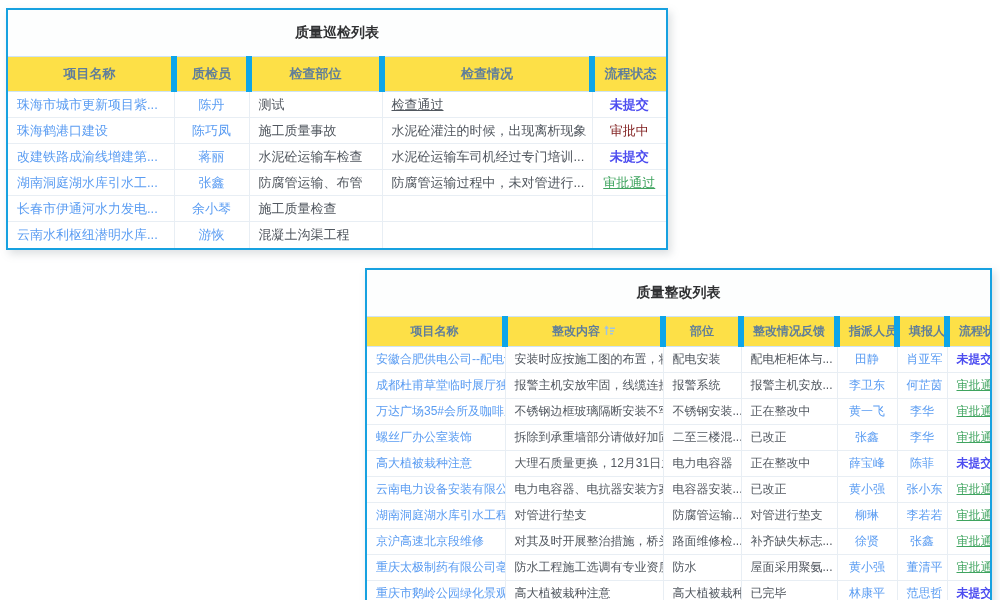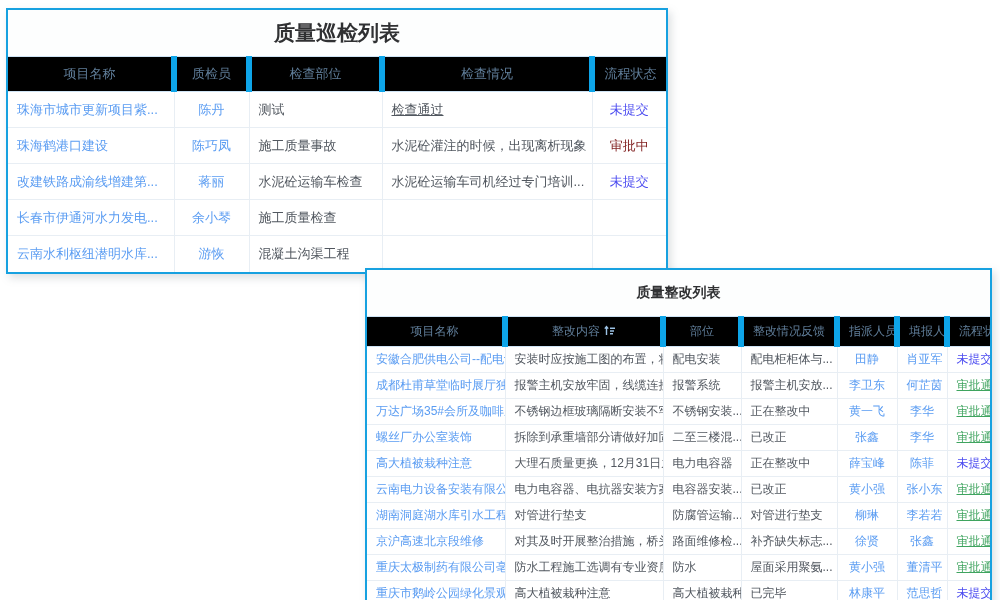--- a/index.html
+++ b/index.html
@@ -12,44 +12,44 @@
     border: 2px solid #17a1e0;
     box-shadow: 3px 4px 8px rgba(120,130,140,0.25);
   }
   #inspection-panel { left: 6px; top: 8px; width: 662px; z-index: 1; }
   #rectify-panel    { left: 365px; top: 268px; width: 627px; z-index: 2; }
 
   .panel-title {
     text-align: center; font-weight: bold; color: #303133;
     display: flex; align-items: center; justify-content: center;
   }
-  #inspection-panel .panel-title { height: 46px; font-size: 21px; }
+  #inspection-panel .panel-title { height: 46px; font-size: 14px; }
   #rectify-panel    .panel-title { height: 46px; font-size: 14px; }
 
   table { border-collapse: collapse; table-layout: fixed; width: 100%; }
   th, td { overflow: hidden; white-space: nowrap; text-overflow: clip; padding: 0 9px; }
 
   thead th {
-    background: #000000; color: #607e9a; font-weight: normal; text-align: center;
+    background: #fde047; color: #607e9a; font-weight: bold; text-align: center;
     border-top: 1px solid #cfe4f5; border-bottom: 1px solid #cfe4f5;
   }
   #inspection-panel thead th { height: 35px; font-size: 13px; }
   #rectify-panel    thead th { height: 30px; font-size: 12px; }
 
   tbody td { color: #51575f; border-bottom: 1px solid #e8eef4; background: #fff; }
-  #inspection-panel tbody td { height: 36px; font-size: 13px; }
+  #inspection-panel tbody td { height: 26px; font-size: 13px; }
   #rectify-panel    tbody td { height: 26px; font-size: 12px; }
   td + td, th + th { border-left: 1px solid #e8eef4; }
   thead th + th { border-left: 6px solid #0ea5e9; }
   tbody tr:last-child td { border-bottom: none; }
 
   .al { text-align: left; } .ac { text-align: center; }
 
   .link { color: #5a9cf2; cursor: pointer; }
-  .status-blue   { color: #4c4cf0; }
+  .status-blue   { color: #4c4cf0; font-weight: bold; }
   .status-orange { color: #7f1d1d; }
   .status-green  { color: #3fa45f; text-decoration: underline; cursor: pointer; }
   .u { text-decoration: underline; }
 
   .sort-icon { display: inline-block; vertical-align: -1px; margin-left: 4px; }
 </style>
 </head>
 <body>
 
 <section class="panel" id="inspection-panel">
@@ -85,20 +85,27 @@
           <td class="al"><span>施工质量事故</span></td>
           <td class="al"><span>水泥砼灌注的时候，出现离析现象</span></td>
           <td class="ac"><span class="status-orange">审批中</span></td>
         </tr>
         <tr>
           <td class="al"><span class="link">改建铁路成渝线增建第...</span></td>
           <td class="ac"><span class="link">蒋丽</span></td>
           <td class="al"><span>水泥砼运输车检查</span></td>
           <td class="al"><span>水泥砼运输车司机经过专门培训...</span></td>
           <td class="ac"><span class="status-blue">未提交</span></td>
+        </tr>
+        <tr>
+          <td class="al"><span class="link">湖南洞庭湖水库引水工...</span></td>
+          <td class="ac"><span class="link">张鑫</span></td>
+          <td class="al"><span>防腐管运输、布管</span></td>
+          <td class="al"><span>防腐管运输过程中，未对管进行...</span></td>
+          <td class="ac"><span class="status-green">审批通过</span></td>
         </tr>
         <tr>
           <td class="al"><span class="link">长春市伊通河水力发电...</span></td>
           <td class="ac"><span class="link">余小琴</span></td>
           <td class="al"><span>施工质量检查</span></td>
           <td class="al"><span></span></td>
           <td class="ac"><span></span></td>
         </tr>
         <tr>
           <td class="al"><span class="link">云南水利枢纽潜明水库...</span></td>

